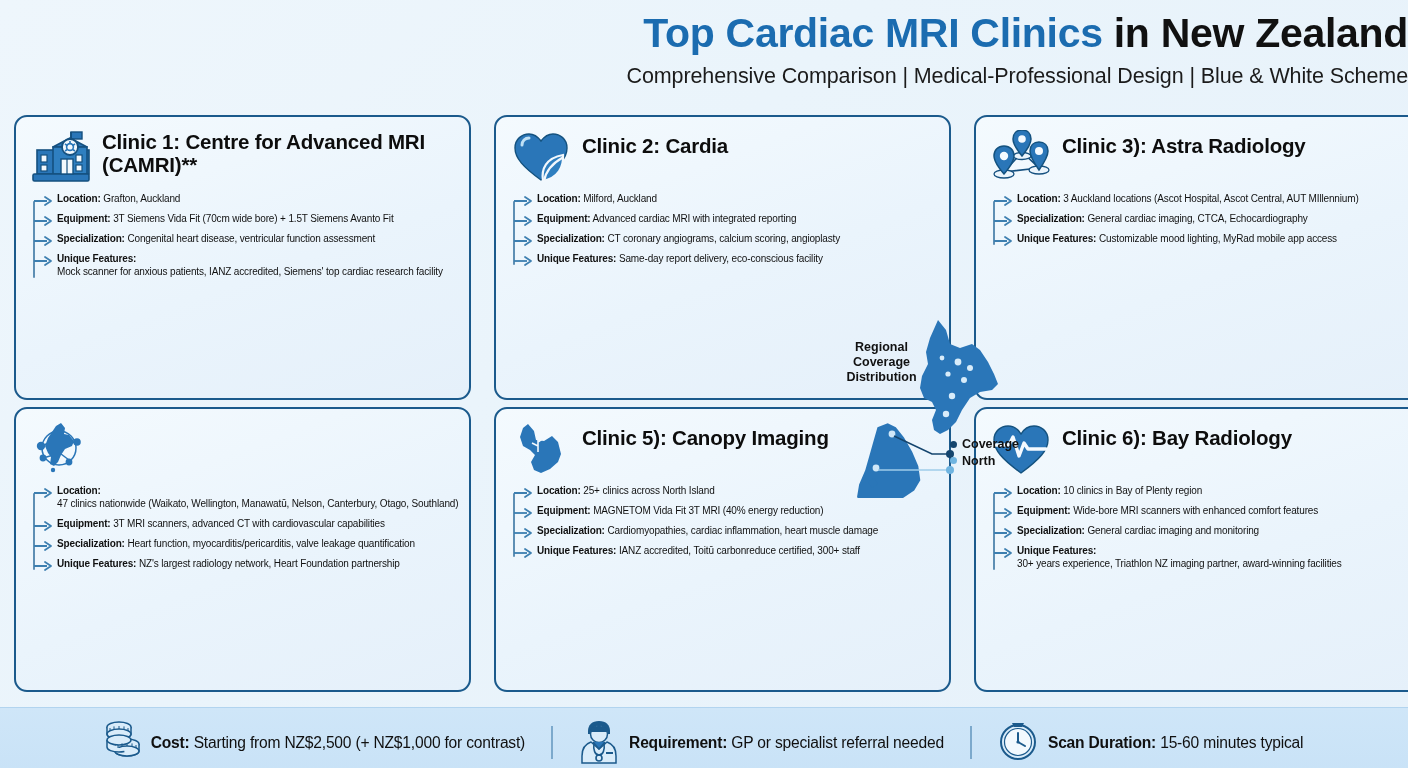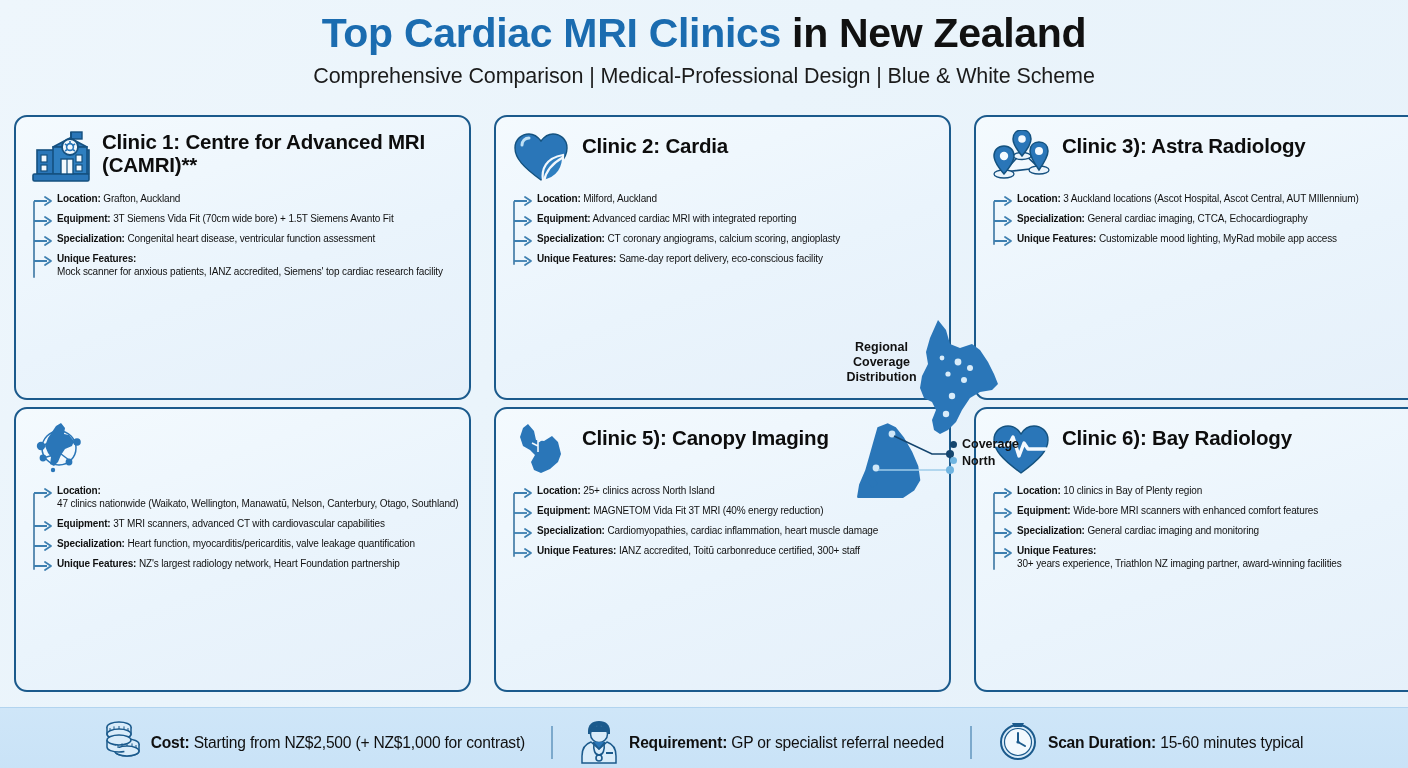--- a/index.html
+++ b/index.html
@@ -4,21 +4,21 @@
 <style>
   * { margin:0; padding:0; box-sizing:border-box; }
   html,body { width:1408px; height:768px; overflow:hidden; }
   body {
     font-family:"Liberation Sans", sans-serif;
     background:linear-gradient(135deg,#eef6fc 0%,#eaf4fb 40%,#e6f1fa 100%);
     position:relative;
   }
 
   
-  .header { text-align:center; padding-top:12px; }
+  .header { text-align:right; padding-top:12px; }
   .title {
     font-size:41px; font-weight:bold; line-height:1.05;
     letter-spacing:-0.3px; color:#111111;
     white-space:nowrap;
   }
   .title .accent { color:#1b6cb0; }
   .subtitle {
     font-size:21.5px; color:#1b1b1b; margin-top:9px;
     letter-spacing:-0.1px; white-space:nowrap;
   }

